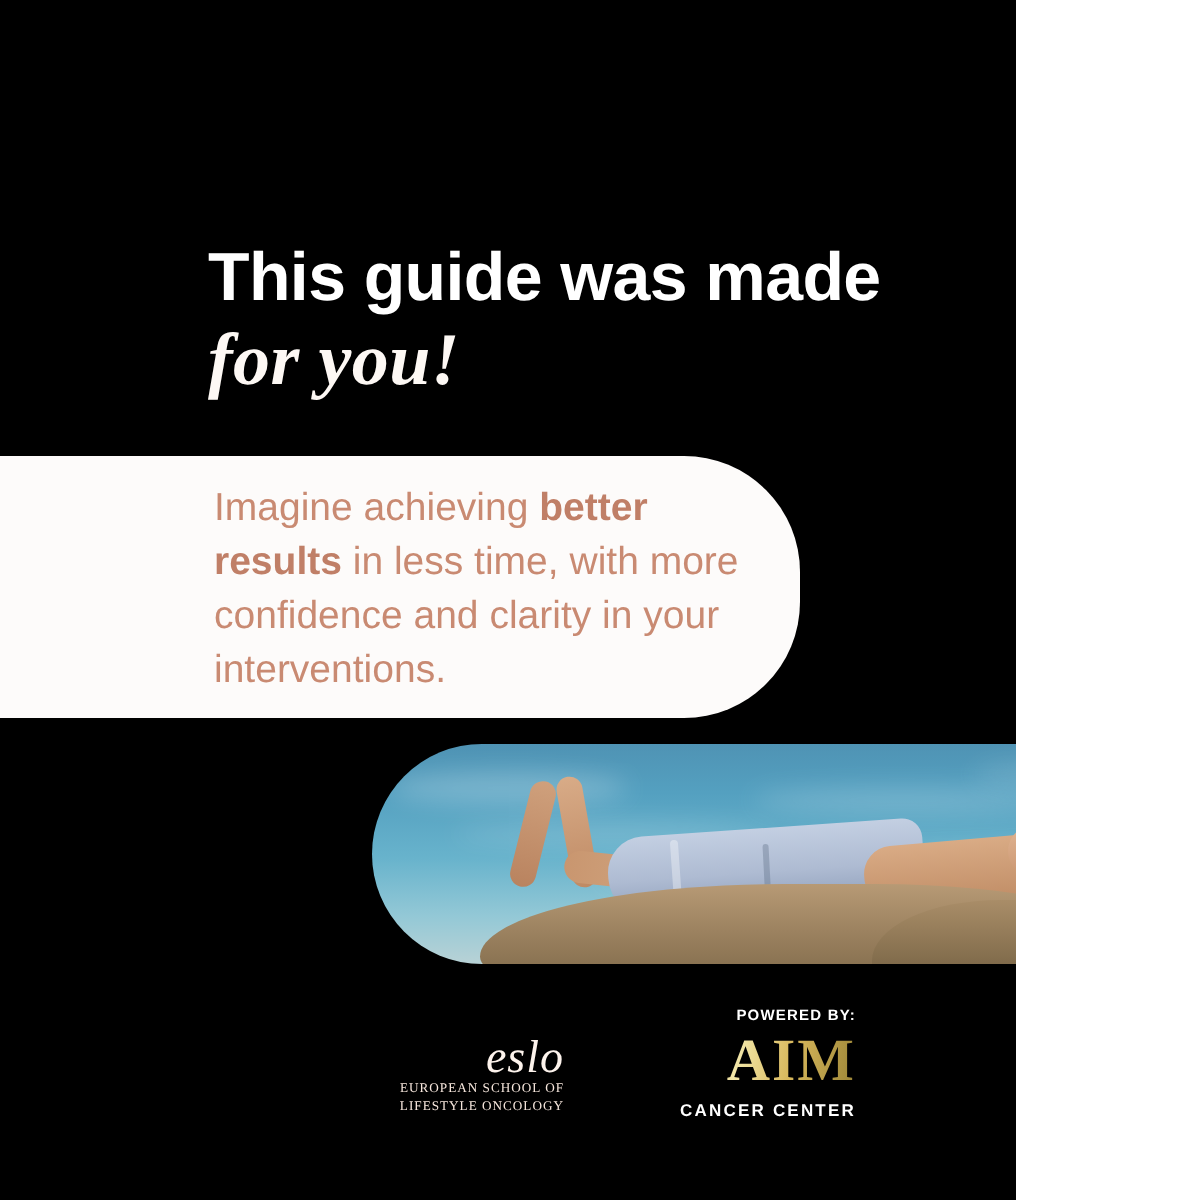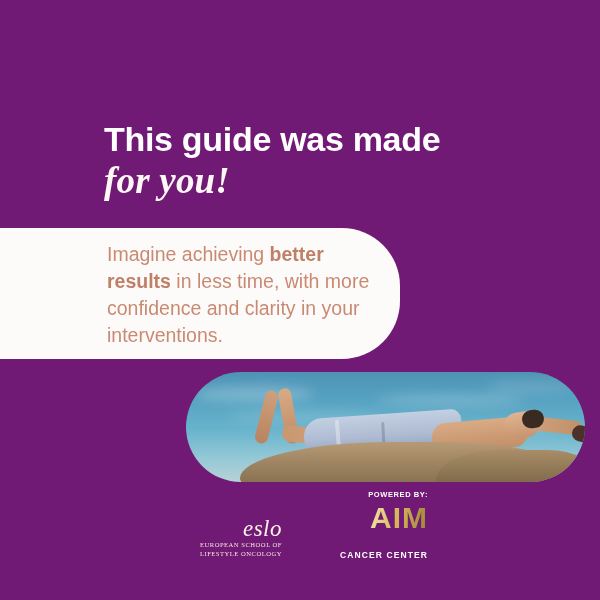--- a/index.html
+++ b/index.html
@@ -8,24 +8,25 @@
   }
   body {
     width: 600px;
     height: 600px;
     overflow: hidden;
     font-family: "Liberation Sans", sans-serif;
   }
 
   #slide {
     position: relative;
-    width: 600px;
+    width: 492px;
     height: 600px;
-    background: #701a75;
+    background: #000000;
     overflow: hidden;
+    padding-left: 16px;
   }
 
   
   .headline-block {
     position: absolute;
     left: 104px;
     top: 118px;
     width: 460px;
   }
   .headline-line1 {
@@ -264,39 +265,39 @@
   .powered-by {
     font-family: "Liberation Sans", sans-serif;
     font-weight: bold;
     font-size: 7.5px;
     letter-spacing: 0.6px;
     color: #ffffff;
     text-transform: uppercase;
     margin-bottom: 4px;
   }
   .aim-word {
-    font-family: Liberation Sans, sans-serif;
+    font-family: Liberation Serif, serif;
     font-weight: bold;
     font-size: 30px;
     line-height: 30px;
     letter-spacing: 1px;
     background: linear-gradient(100deg, #8a7b33 0%, #c9a94e 28%, #f2e6a8 50%, #d8b85c 72%, #9a8436 100%);
     -webkit-background-clip: text;
     background-clip: text;
     color: transparent;
     -webkit-text-fill-color: transparent;
   }
   .aim-sub {
     font-family: "Liberation Sans", sans-serif;
     font-weight: bold;
     font-size: 8.5px;
     letter-spacing: 1.1px;
     color: #ffffff;
     text-transform: uppercase;
-    margin-top: 17px;
+    margin-top: 4px;
   }
 </style>
 </head>
 <body>
 
 <div id="slide">
 
   <div class="headline-block">
     <div class="headline-line1">This guide was made</div>
     <div class="headline-line2">for you!</div>

